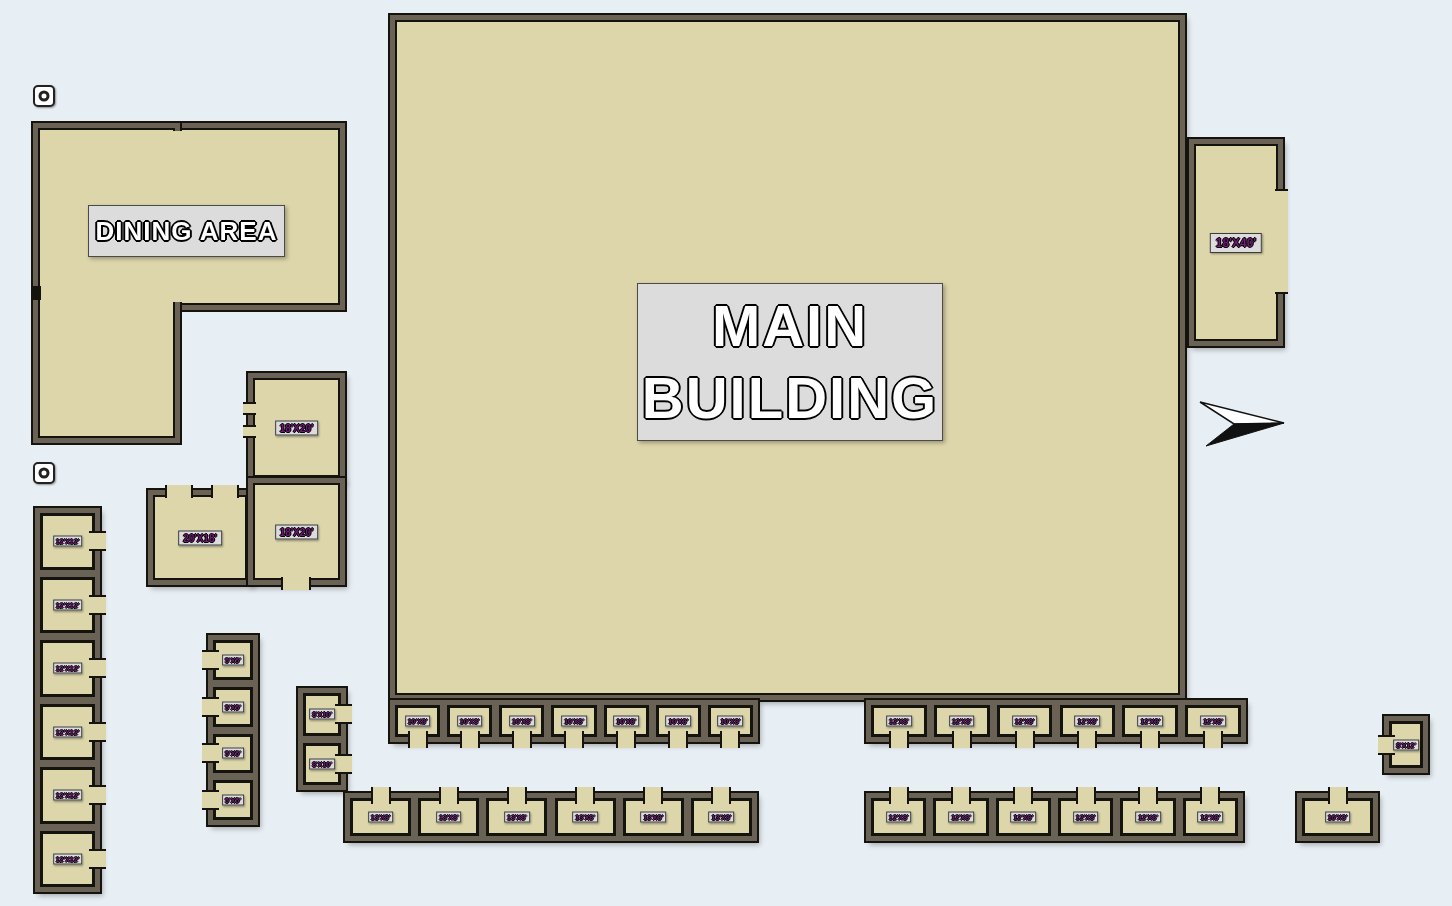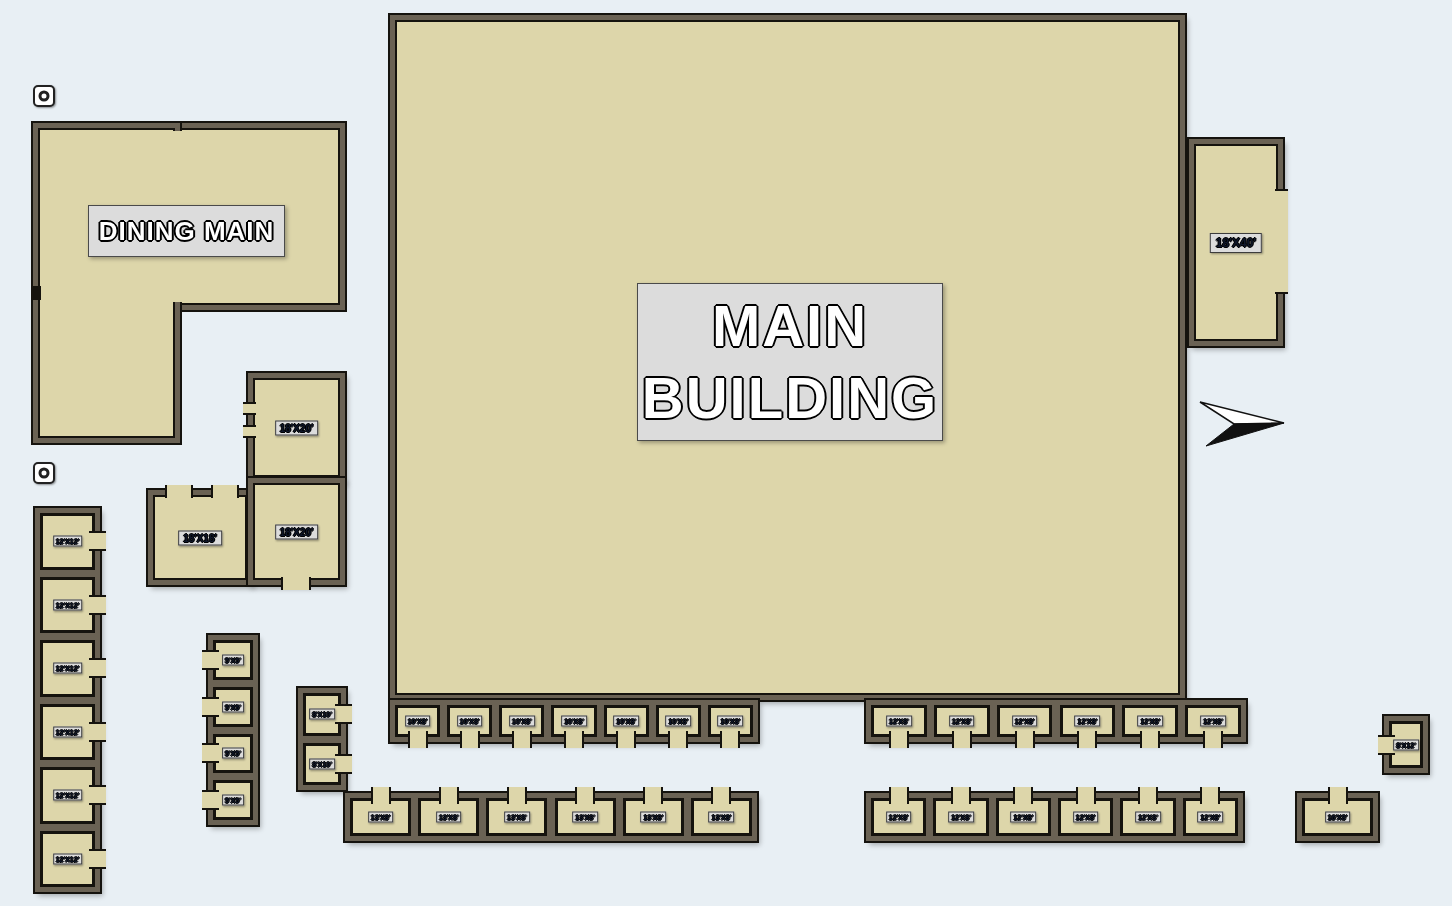--- a/index.html
+++ b/index.html
@@ -37,21 +37,21 @@
   .room > .door.bottom{ bottom:-10px;height:13px; border-left:2px solid var(--line); border-right:2px solid var(--line); }
   .room > .door.left  { left:-10px;  width:13px;  border-top:2px solid var(--line);  border-bottom:2px solid var(--line); }
   .room > .door.right { right:-10px; width:13px;  border-top:2px solid var(--line);  border-bottom:2px solid var(--line); }
   .cell > .door.top   { top:-14px;   height:17px; border-left:2px solid var(--line); border-right:2px solid var(--line); }
   .cell > .door.bottom{ bottom:-14px;height:17px; border-left:2px solid var(--line); border-right:2px solid var(--line); }
   .cell > .door.left  { left:-14px;  width:17px;  border-top:2px solid var(--line);  border-bottom:2px solid var(--line); }
   .cell > .door.right { right:-14px; width:17px;  border-top:2px solid var(--line);  border-bottom:2px solid var(--line); }
   .rlabel{
     position:absolute; left:50%; top:50%; transform:translate(-50%,-50%);
     background:var(--lbg); border:1px solid #3c3c3c;
-    color:#0f172a; font-weight:bold; white-space:nowrap; z-index:5;
+    color:#701a75; font-weight:bold; white-space:nowrap; z-index:5;
     text-shadow:-1px 0 #000,1px 0 #000,0 -1px #000,0 1px #000;
     box-shadow:1px 1px 2px rgba(0,0,0,.35);
   }
   .label-box{
     position:absolute; display:flex; align-items:center; justify-content:center;
     background:var(--lbg); border:1px solid #4a4a4a;
     color:#fff; font-weight:bold; text-align:center; white-space:pre-line;
     z-index:5; box-shadow:2px 2px 4px rgba(0,0,0,.3);
   }
   .sz-xl{ font-size:58px; line-height:1.25; letter-spacing:2px;
@@ -81,29 +81,29 @@
     <polygon points="36,28 86,27 8,50" fill="#111111" stroke="#111111" stroke-width="1"></polygon>
   </svg>
 <div class="room" style="left: 390px; top: 15px; width: 795px; height: 685px;"></div>
     <div class="label-box sz-xl" style="left: 637px; top: 283px; width: 306px; height: 158px;">MAIN
 BUILDING</div>
     <div class="room noshadow" style="left: 33px; top: 123px; width: 312px; height: 187px;"></div>
     <div class="room noshadow" style="left: 33px; top: 123px; width: 147px; height: 320px;"></div>
     <div class="patch" style="left: 41px; top: 131px; width: 141px; height: 171px;"></div>
     <div class="patch" style="left: 41px; top: 302px; width: 129px; height: 12px;"></div>
     <div class="stub" style="left: 31px; top: 286px; width: 10px; height: 14px;"></div>
-    <div class="label-box sz-lg" style="left: 88px; top: 205px; width: 197px; height: 52px;">DINING MAIN</div>
+    <div class="label-box sz-lg" style="left: 88px; top: 205px; width: 197px; height: 52px;">DINING AREA</div>
     <div class="room" style="left: 1189px; top: 139px; width: 94px; height: 207px;">
       <div class="door right" style="top: 45px; height: 105px;"></div>
       <div class="rlabel sz-md">18'X40'</div>
     </div>
     <div class="room" style="left: 148px; top: 490px; width: 104px; height: 95px;">
       <div class="door top" style="left: 12px; width: 28px;"></div>
       <div class="door top" style="left: 58px; width: 28px;"></div>
-      <div class="rlabel sz-sm">18'X18'</div>
+      <div class="rlabel sz-sm">20'X18'</div>
     </div>
     <div class="room" style="left: 248px; top: 373px; width: 97px; height: 109px;">
       <div class="door left" style="top: 24px; height: 13px;"></div>
       <div class="door left" style="top: 47px; height: 13px;"></div>
       <div class="rlabel sz-sm">18'X20'</div>
     </div>
     <div class="room" style="left: 248px; top: 478px; width: 97px; height: 107px;">
       <div class="door bottom" style="left: 28px; width: 30px;"></div>
       <div class="rlabel sz-sm">18'X20'</div>
     </div>

